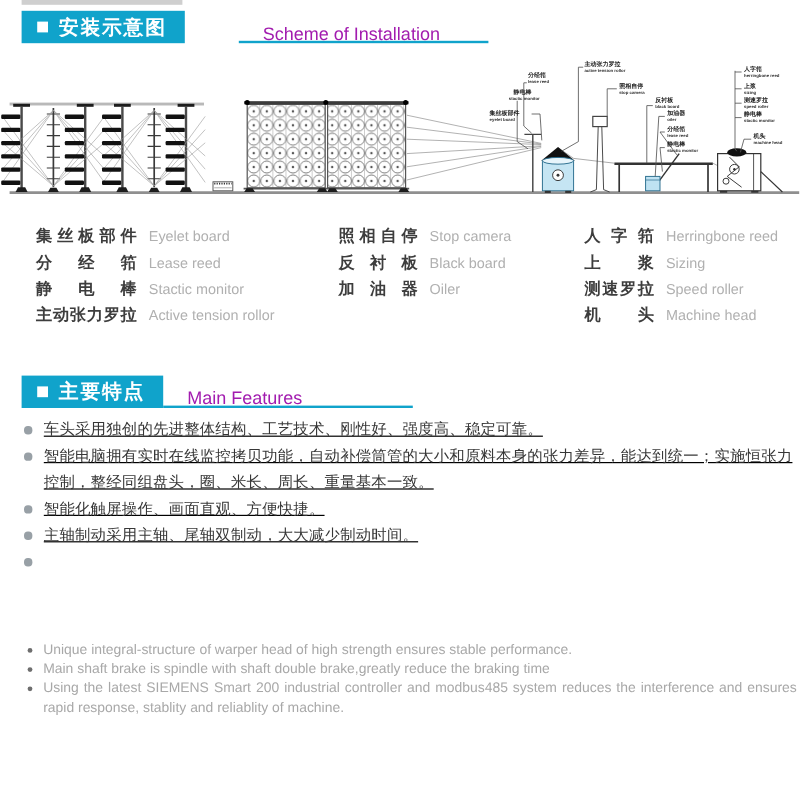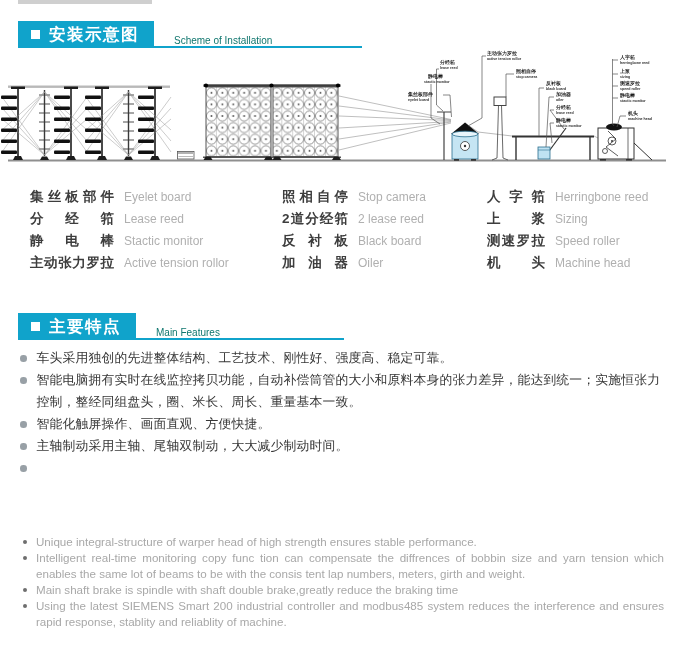--- a/index.html
+++ b/index.html
@@ -6,51 +6,51 @@
   *{box-sizing:border-box;}
   html,body{margin:0;padding:0;}
   body{
     width:673px;height:655px;position:relative;overflow:hidden;
     background:#fff;font-family:"Liberation Sans",sans-serif;
   }
   .topbar{position:absolute;left:18px;top:0;width:134px;height:4px;background:#cfcfcf;}
 
   
   .sec-head{position:absolute;left:18px;display:flex;align-items:flex-end;}
-  #sec1{top:21px;} #sec2{top:313px;}
+  #sec1{top:9px;gap:45px;} #sec2{top:313px;}
   .sec-box{
     background:var(--accent);color:#fff;height:27px;display:flex;align-items:center;
     gap:9px;padding:0 15px 0 13px;font-size:16.5px;font-weight:bold;letter-spacing:1.5px;
   }
   .sq{width:9px;height:9px;background:#fff;flex:none;}
   .sec-rule{
     height:27px;width:208px;border-bottom:2px solid var(--accent);
     display:flex;align-items:center;padding-left:20px;
   }
-  .sec-en{color:#0f766e;font-size:10px;margin-top:13px;}
+  .sec-en{color:#a21caf;font-size:15px;margin-top:13px;}
 
   
   .diagram{position:absolute;left:0;top:46px;width:673px;height:134px;}
   .dlzh{font-size:5px;font-weight:700;fill:#1c1c1c;font-family:"Liberation Sans",sans-serif;}
   .dlen{font-size:3.6px;font-weight:600;fill:#2e2e2e;font-family:"Liberation Sans",sans-serif;}
 
   
   .glossary{position:absolute;left:0;top:186px;width:673px;height:94px;}
   .gcol{position:absolute;top:0;}
   .gcol1{left:30px;} .gcol2{left:282px;} .gcol3{left:487px;}
   .grow{height:22px;display:flex;align-items:center;}
   .gzh{
     font-weight:700;color:#3d3d3d;font-size:13.5px;display:inline-block;
     text-align:justify;text-align-last:justify;text-justify:inter-character;
   }
   .gcol1 .gzh{width:84px;} .gcol2 .gzh{width:66px;} .gcol3 .gzh{width:58px;}
   .gen{color:#b0b0b0;font-size:12px;margin-left:10px;white-space:nowrap;}
 
   
-  .feat-zh{position:absolute;left:20px;top:347px;width:648px;}
+  .feat-zh{position:absolute;left:20px;top:347px;width:648px;text-decoration:underline;}
   .feat-en{position:absolute;left:22px;top:523px;width:642px;margin-top:11px;}
   .fitem{display:flex;}
   .feat-zh .fbul{width:6.5px;height:6.5px;border-radius:50%;background:#98a0a6;margin:8px 10px 0 0;flex:none;}
   .feat-zh .ftext{font-size:12.8px;line-height:22px;color:#373737;letter-spacing:0.2px;}
   .feat-en .fbul{width:4px;height:4px;border-radius:50%;background:#6e6e6e;margin:6px 9px 0 1px;flex:none;}
   .feat-en .ftext{font-size:11.6px;line-height:16px;color:#a8a8a8;text-align:justify;flex:1;}
 </style>
 </head>
 <body>
 
@@ -310,24 +310,20 @@
         <span class="gzh">主动张力罗拉</span>
         <span class="gen">Active tension rollor</span>
       </div>
   </div>
   <div class="gcol gcol2">
     <div class="grow">
         <span class="gzh">照相自停</span>
         <span class="gen">Stop camera</span>
       </div>
     <div class="grow">
-        <span class="gzh">2道分经筘</span>
-        <span class="gen">2 lease reed</span>
-      </div>
-    <div class="grow">
         <span class="gzh">反衬板</span>
         <span class="gen">Black board</span>
       </div>
     <div class="grow">
         <span class="gzh">加油器</span>
         <span class="gen">Oiler</span>
       </div>
   </div>
   <div class="gcol gcol3">
     <div class="grow">
@@ -381,23 +377,19 @@
     </div>
 </div>
 
 <div class="feat-en">
   <div class="fitem">
       <span class="fbul"></span>
       <span class="ftext">Unique integral-structure of warper head of high strength ensures stable performance.</span>
     </div>
   <div class="fitem">
       <span class="fbul"></span>
-      <span class="ftext">Intelligent real-time monitoring copy func tion can compensate the diffrences of bobbin size and yarn tension which enables the same lot of beams to be with the consis tent lap numbers, meters, girth and weight.</span>
-    </div>
-  <div class="fitem">
-      <span class="fbul"></span>
       <span class="ftext">Main shaft brake is spindle with shaft double brake,greatly reduce the braking time</span>
     </div>
   <div class="fitem">
       <span class="fbul"></span>
       <span class="ftext">Using the latest SIEMENS Smart 200 industrial controller and modbus485 system reduces the interference and ensures rapid response, stablity and reliablity of machine.</span>
     </div>
 </div>
 
 </body></html>

